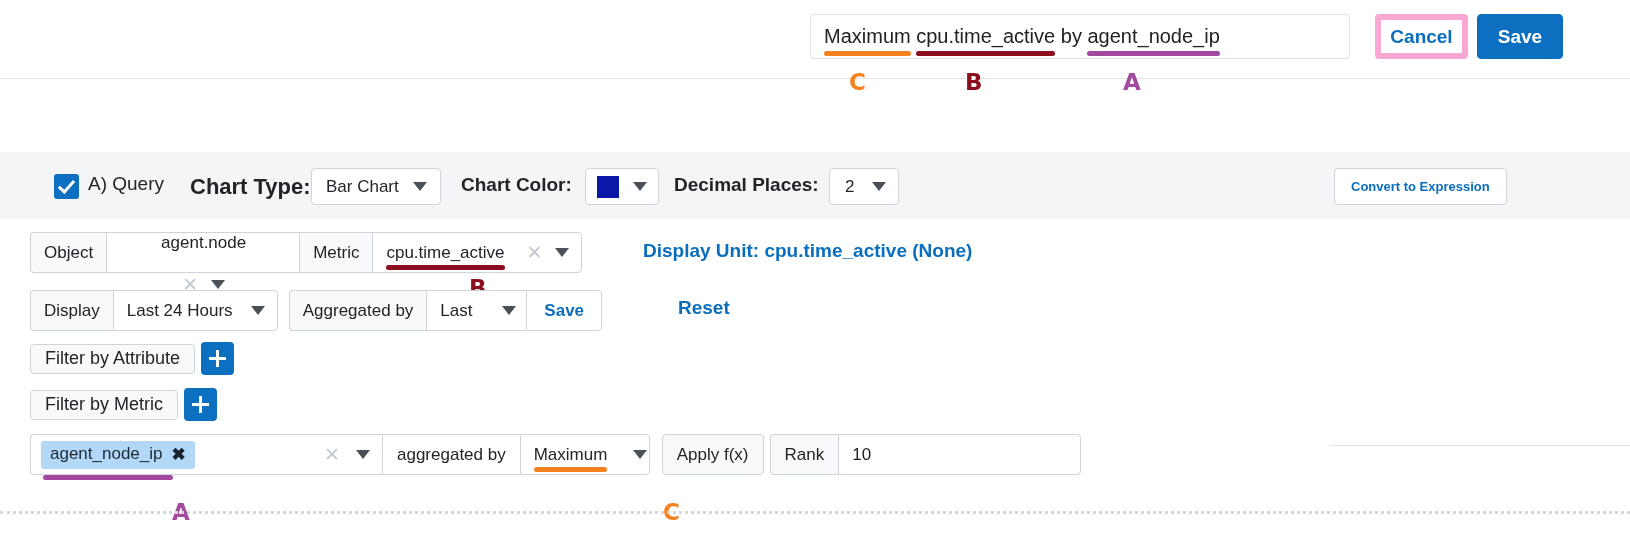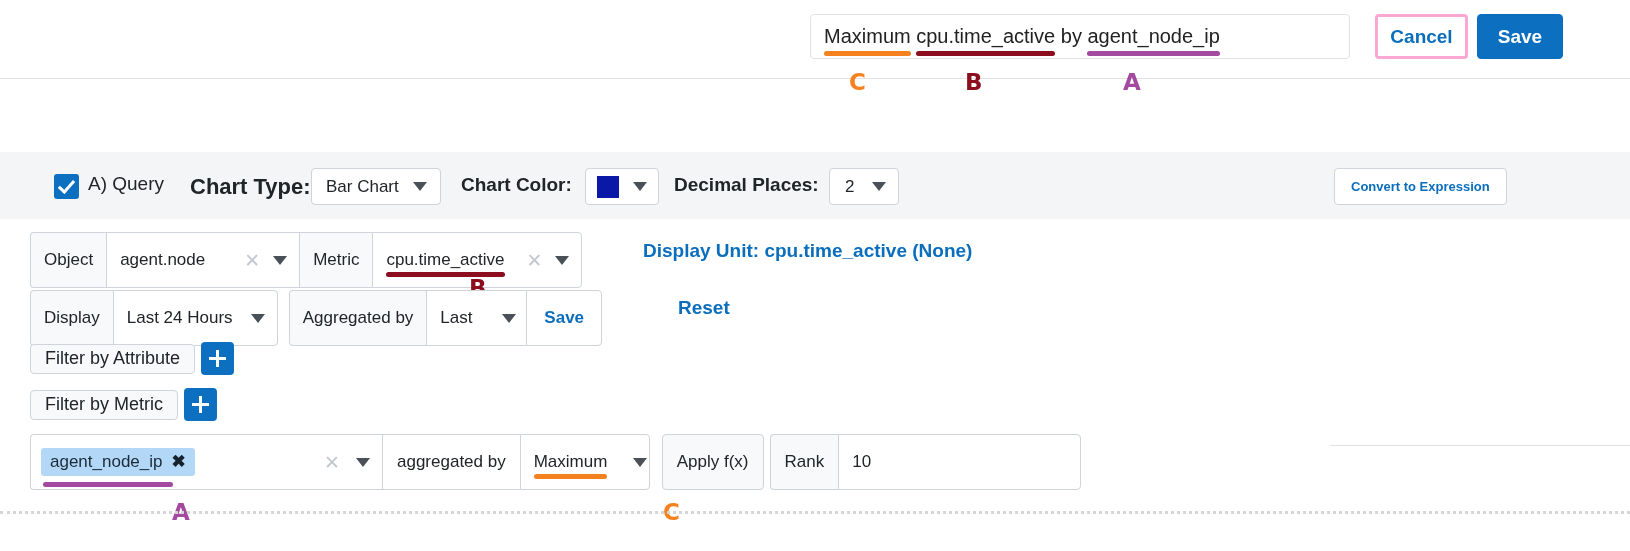--- a/index.html
+++ b/index.html
@@ -16,21 +16,21 @@
     -webkit-font-smoothing: antialiased;
     overflow: hidden;
   }
 
   
   .ctl {
     box-sizing: border-box;
     border: 1px solid #ced4da;
     background: #ffffff;
     border-radius: 4px;
-    height: 56px;
+    height: 41px;
     display: inline-flex;
     align-items: center;
     font-size: 17px;
     color: #212529;
     white-space: nowrap;
   }
   .addon {
     background: #f8f9fa;
     color: #212529;
   }
@@ -88,21 +88,21 @@
     left: 0; right: 0;
     bottom: -8px;
     height: 5px;
     border-radius: 3px;
   }
   #btn-cancel {
     position: absolute;
     left: 1375px; top: 14px;
     width: 93px; height: 45px;
     box-sizing: border-box;
-    border: 3px solid #f9a8d4;
+    border: 6px solid #f9a8d4;
     border-radius: 4px;
     background: #fff;
     color: #0a6ebd;
     font-size: 19px; font-weight: bold;
     display: flex; align-items: center; justify-content: center;
     cursor: pointer;
   }
   #btn-save {
     position: absolute;
     left: 1477px; top: 14px;
@@ -204,21 +204,21 @@
     color: #0a6ebd;
     font-size: 13px; font-weight: bold;
     cursor: pointer;
   }
 
   
   .row-abs { position: absolute; display: flex; align-items: center; }
 
   #row-object { left: 30px; top: 232px; }
   #row-object .addon-object { padding: 0 13px; }
-  #row-object .val-object { padding: 0 12px 0 13px; gap: 22px; }
+  #row-object .val-object { padding: 0 12px 0 13px; gap: 22px; flex-direction: column; }
   #row-object .addon-metric { padding: 0 13px; }
   #row-object .val-metric { padding: 0 12px 0 13px; gap: 17px; position: relative; }
   #display-unit {
     position: absolute;
     left: 643px; top: 240px;
     font-size: 19px; font-weight: bold;
     color: #0a6ebd;
     cursor: pointer;
   }
 

